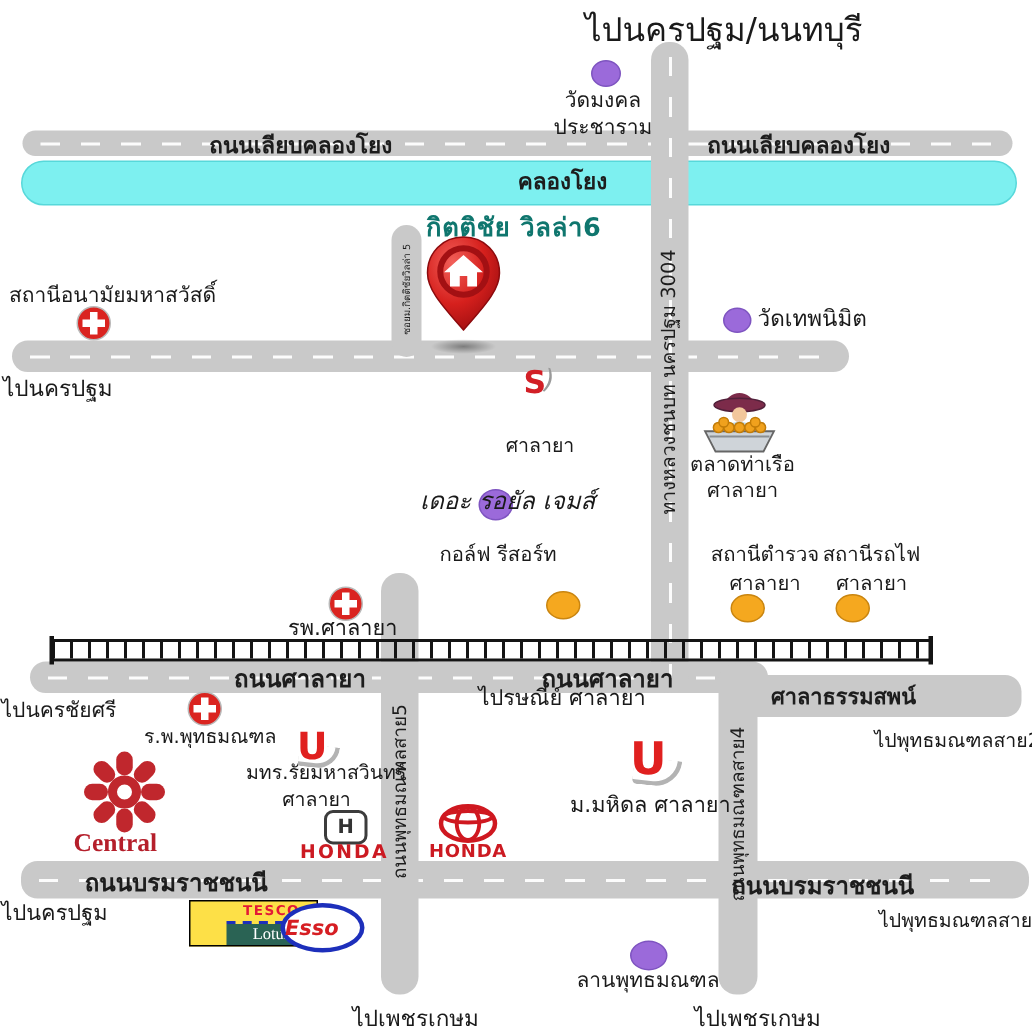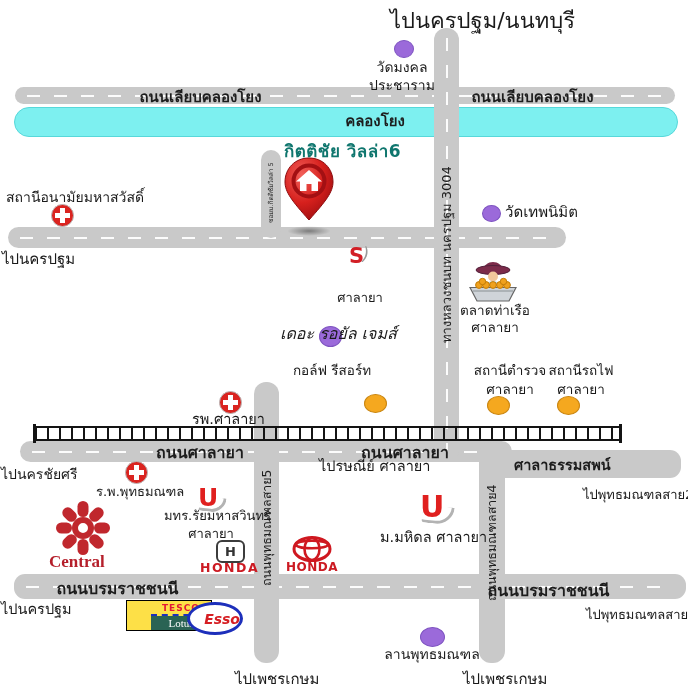--- a/index.html
+++ b/index.html
@@ -40,21 +40,21 @@
   .u-logo{position:absolute;font-weight:bold;color:#e0201f;line-height:1;}
   .u-swoosh{position:absolute;border:3px solid #b3b3b3;border-top:none;border-left:none;
             border-radius:0 0 22px 4px;transform:rotate(6deg);}
   .central-text{position:absolute;font-family:"Liberation Serif","DejaVu Serif",serif;
                 font-weight:bold;color:#b51f2b;font-size:17px;}
   .honda-emblem{position:absolute;width:25px;height:19px;border:2.5px solid #3c3c3c;border-radius:6px;
                 display:flex;align-items:center;justify-content:center;font-weight:bold;font-size:13px;color:#333;background:#fff;}
   .honda-text{position:absolute;color:#cc1a22;font-weight:bold;font-size:12.5px;letter-spacing:1.5px;}
   .toyota-text{position:absolute;color:#cc1a22;font-weight:bold;font-size:12px;letter-spacing:.5px;}
   .esso{position:absolute;width:50px;height:27px;border:3px solid #1d2fbb;border-radius:50%;background:#fff;
-        display:flex;align-items:center;justify-content:flex-end;}
+        display:flex;align-items:center;justify-content:flex-start;}
   .esso span{color:#d61e23;font-weight:bold;font-style:italic;font-size:14px;}
   .tesco{position:absolute;width:60px;border:1px solid #000000;background:#fde047;padding-left:24px;}
   .tesco-top{height:13px;display:flex;align-items:center;justify-content:center;
              color:#e31837;font-weight:bold;font-size:9px;letter-spacing:1px;
              border-bottom:2px dashed #1d2fbb;}
   .tesco-bottom{height:14px;background:#2a6354;color:#fff;display:flex;align-items:center;justify-content:center;
                 font-family:"Liberation Serif","DejaVu Serif",serif;font-size:11px;}
   svg{display:block;}
 </style>
 </head>

